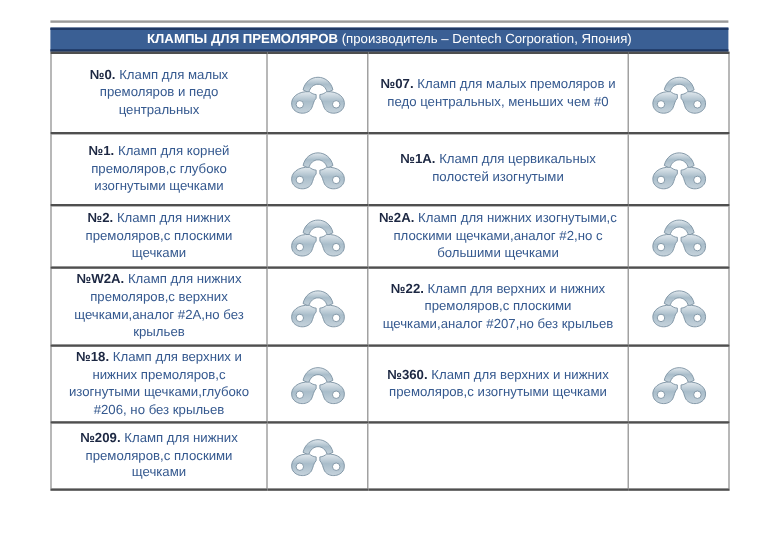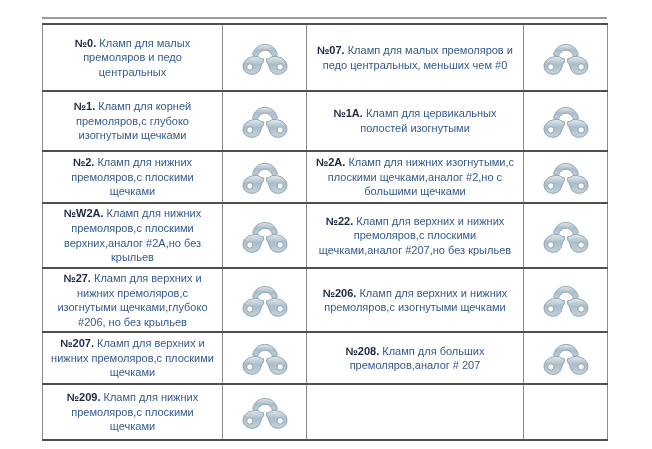--- a/index.html
+++ b/index.html
@@ -62,20 +62,21 @@
       <path d="M45 26 C57 25 66 32 64 41 C62 50 48 52 43 44 C41 40 41 36 38 33 L38 29 C41 29 44 27 45 26 Z" fill="url(#metal)" stroke="#7e93a4" stroke-width="1" stroke-linejoin="round"></path>
       <circle cx="16.5" cy="39.5" r="4" fill="#ffffff" stroke="#7e93a4" stroke-width="1"></circle>
       <circle cx="55.5" cy="39.5" r="4" fill="#ffffff" stroke="#7e93a4" stroke-width="1"></circle>
     </symbol>
   </defs>
 </svg>
 
 <div class="page">
   <div class="table-wrap">
     <div class="top-rule"></div>
+    <div class="header"><span class="h-bold">КЛАМПЫ ДЛЯ ПРЕМОЛЯРОВ</span><span class="h-rest"> (производитель – Dentech Corporation, Япония)</span></div>
     <table class="clamps">
       <colgroup>
         <col style="width:180px">
         <col style="width:84px">
         <col style="width:217px">
         <col style="width:84px">
       </colgroup>
       <tbody id="rows">
           <tr style="height: 67px;">
             <td class="txt"><span class="num">№0.</span> <span class="desc">Кламп для малых премоляров и педо центральных</span></td>
@@ -101,45 +102,35 @@
             <td class="txt"><span class="num">№2.</span> <span class="desc">Кламп для нижних премоляров,с плоскими щечками</span></td>
             <td class="img"><svg class="clamp-svg" viewBox="0 0 72 56">
                 <use href="#clamp-sym"></use>
               </svg></td>
             <td class="txt"><span class="num">№2А.</span> <span class="desc">Кламп для нижних изогнутыми,с плоскими щечками,аналог #2,но с большими щечками</span></td>
             <td class="img"><svg class="clamp-svg" viewBox="0 0 72 56">
                 <use href="#clamp-sym"></use>
               </svg></td>
           </tr>
           <tr style="height: 65px;">
-            <td class="txt"><span class="num">№W2А.</span> <span class="desc">Кламп для нижних премоляров,с плоскими верхних,аналог #2А,но без крыльев</span></td>
+            <td class="txt"><span class="num">№W2А.</span> <span class="desc">Кламп для нижних премоляров,с верхних щечками,аналог #2А,но без крыльев</span></td>
             <td class="img"><svg class="clamp-svg" viewBox="0 0 72 56">
                 <use href="#clamp-sym"></use>
               </svg></td>
             <td class="txt"><span class="num">№22.</span> <span class="desc">Кламп для верхних и нижних премоляров,с плоскими щечками,аналог #207,но без крыльев</span></td>
             <td class="img"><svg class="clamp-svg" viewBox="0 0 72 56">
                 <use href="#clamp-sym"></use>
               </svg></td>
           </tr>
           <tr style="height: 63px;">
-            <td class="txt"><span class="num">№27.</span> <span class="desc">Кламп для верхних и нижних премоляров,с изогнутыми щечками,глубоко #206, но без крыльев</span></td>
+            <td class="txt"><span class="num">№18.</span> <span class="desc">Кламп для верхних и нижних премоляров,с изогнутыми щечками,глубоко #206, но без крыльев</span></td>
             <td class="img"><svg class="clamp-svg" viewBox="0 0 72 56">
                 <use href="#clamp-sym"></use>
               </svg></td>
-            <td class="txt"><span class="num">№206.</span> <span class="desc">Кламп для верхних и нижних премоляров,с изогнутыми щечками</span></td>
-            <td class="img"><svg class="clamp-svg" viewBox="0 0 72 56">
-                <use href="#clamp-sym"></use>
-              </svg></td>
-          </tr>
-          <tr style="height: 52px;">
-            <td class="txt"><span class="num">№207.</span> <span class="desc">Кламп для верхних и нижних премоляров,с плоскими щечками</span></td>
-            <td class="img"><svg class="clamp-svg" viewBox="0 0 72 56">
-                <use href="#clamp-sym"></use>
-              </svg></td>
-            <td class="txt"><span class="num">№208.</span> <span class="desc">Кламп для больших премоляров,аналог # 207</span></td>
+            <td class="txt"><span class="num">№360.</span> <span class="desc">Кламп для верхних и нижних премоляров,с изогнутыми щечками</span></td>
             <td class="img"><svg class="clamp-svg" viewBox="0 0 72 56">
                 <use href="#clamp-sym"></use>
               </svg></td>
           </tr>
           <tr style="height: 56px;">
             <td class="txt"><span class="num">№209.</span> <span class="desc">Кламп для нижних премоляров,с плоскими щечками</span></td>
             <td class="img"><svg class="clamp-svg" viewBox="0 0 72 56">
                 <use href="#clamp-sym"></use>
               </svg></td>
             <td class="txt"></td>

